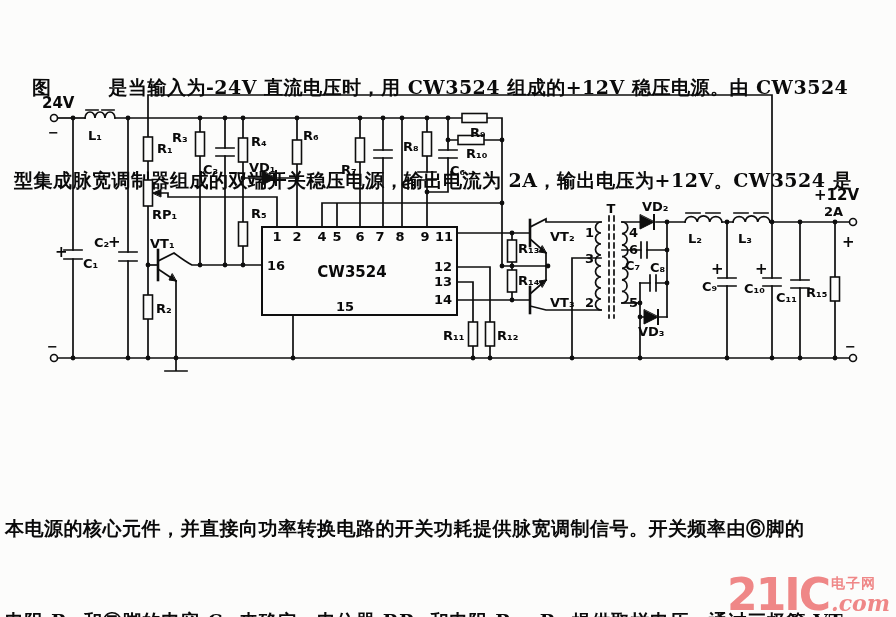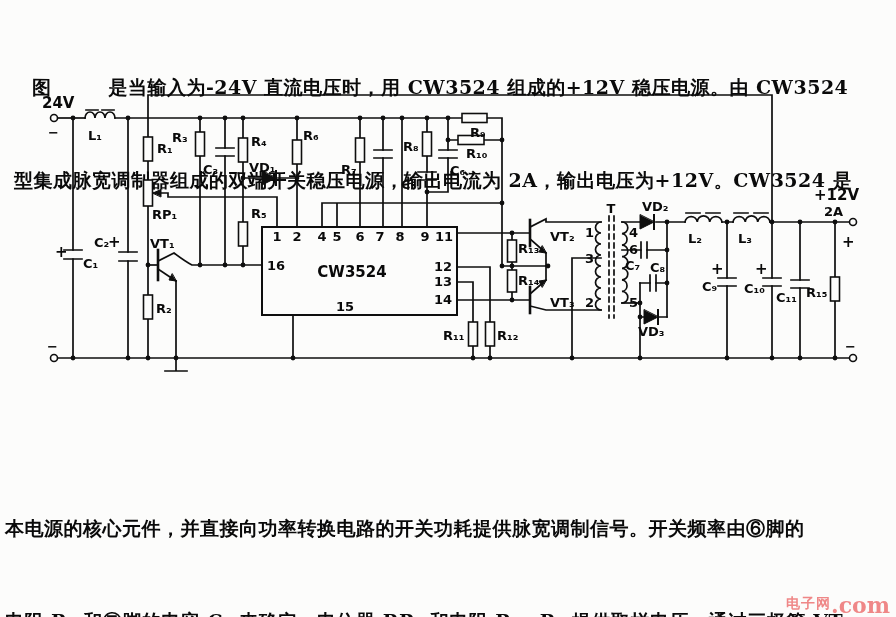--- a/index.html
+++ b/index.html
@@ -12,23 +12,23 @@
   #desc{top:451px;}
   #intro .l1{padding-left:32px;}
   #intro .l2{padding-left:14px;}
   #desc div{padding-left:5px;}
   svg text{font-family:"DejaVu Sans","Liberation Sans",sans-serif;font-size:13px;fill:#0a0a0a;font-weight:600;}
   svg .big{font-size:15px;}
   svg .plus{font-size:15px;}
   .wm{position:absolute;right:6px;bottom:2px;display:flex;align-items:flex-start;
       color:#ee7b7b;opacity:.9;pointer-events:none;font-family:"DejaVu Sans",sans-serif;}
   .wm .brand{font-size:44px;font-weight:bold;line-height:40px;letter-spacing:-2px;}
-  .wm .side{display:flex;flex-direction:row;margin-left:8px;}
+  .wm .side{display:flex;flex-direction:column;margin-left:2px;}
   .wm .cn{font-size:14px;font-weight:bold;letter-spacing:1px;}
-  .wm .dom{font-size:22px;font-family:"DejaVu Serif",serif;font-weight:bold;line-height:20px;}
+  .wm .dom{font-size:22px;font-style:italic;font-family:"DejaVu Serif",serif;font-weight:bold;line-height:20px;}
 </style>
 </head>
 <body>
 
 <div class="para" id="intro">
   <div class="l1">图        是当输入为-24V 直流电压时，用 CW3524 组成的+12V 稳压电源。由 CW3524</div>
   <div class="l2">型集成脉宽调制器组成的双端开关稳压电源，输出电流为 2A，输出电压为+12V。CW3524 是</div>
 </div>
 
 <svg width="896" height="450" viewBox="0 0 896 450" style="position:absolute;top:0;left:0" stroke-linecap="square" fill="none">
@@ -289,17 +289,18 @@
 
 <div class="para" id="desc">
   <div>本电源的核心元件，并直接向功率转换电路的开关功耗提供脉宽调制信号。开关频率由⑥脚的</div>
   <div>电阻 R₇ 和⑦脚的电容 C₄ 来确定。电位器 RP₁ 和电阻 R₁、R₂ 提供取样电压，通过三极管 VT₁</div>
   
   
   
 </div>
 
 <div class="wm">
+  <span class="brand">21IC</span>
   <span class="side">
     <span class="cn">电子网</span>
     <span class="dom">.com</span>
   </span>
 </div>
 
 </body></html>

